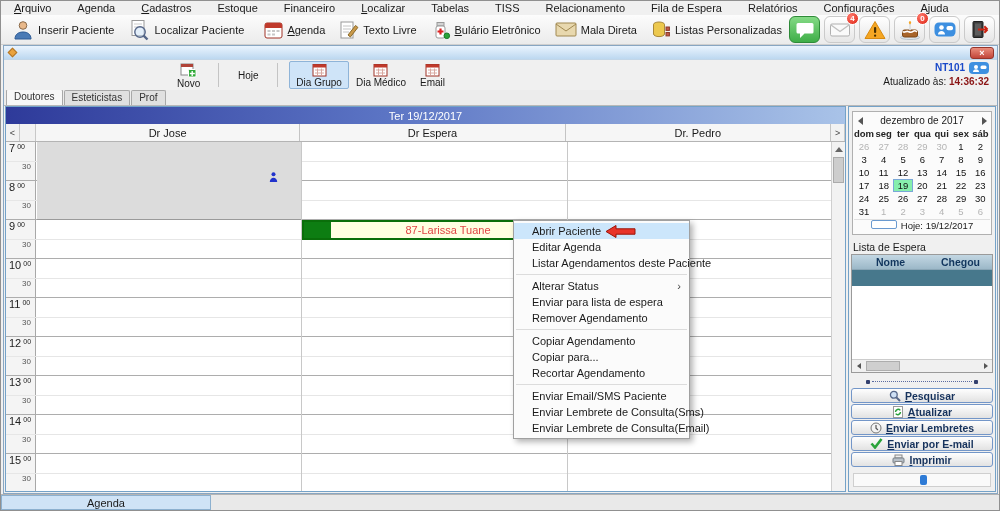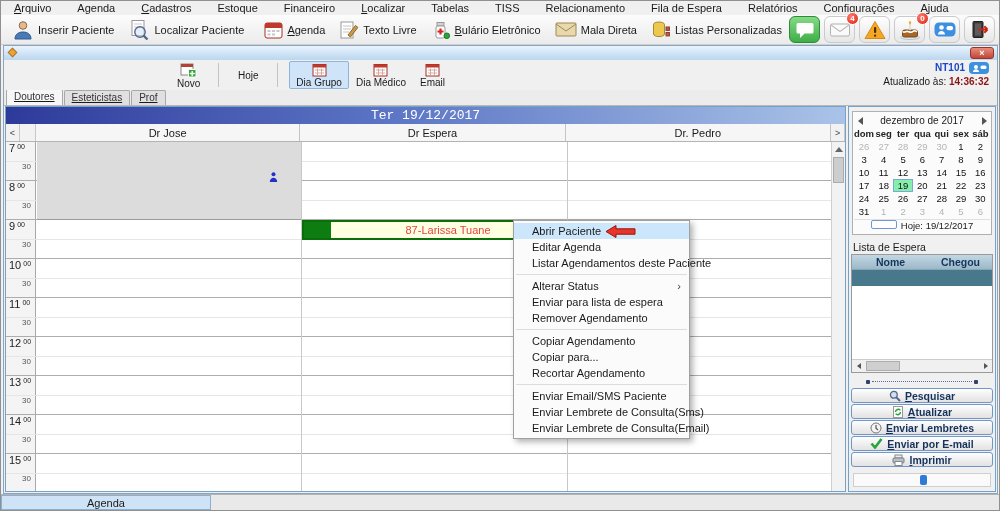--- a/index.html
+++ b/index.html
@@ -37,31 +37,31 @@
   .subtoolbar{position:relative;height:30px;display:flex;align-items:center;padding-left:166px;background:#f0f0f0;}
   .sub-btn{display:flex;flex-direction:column;align-items:center;justify-content:center;height:28px;
            min-width:36px;padding:1px 6px 0;font-size:10px;gap:0;border:1px solid transparent;border-radius:2px;}
   .sub-btn.selected{background:#cfe4f8;border-color:#8fb4d8;}
   .sub-sep{width:1px;height:24px;background:#c4c4c4;margin:0 11px;}
   .sub-right{position:absolute;right:8px;top:1px;text-align:right;font-size:10px;line-height:14px;}
   .nt-line{display:flex;align-items:center;justify-content:flex-end;gap:4px;}
   .nt-code{color:#1a49c8;font-weight:bold;}
   .upd-time{color:#8b1515;font-weight:bold;}
 
-  .tabs{height:16px;display:flex;align-items:flex-end;background:#ececec;border-bottom:1px solid #b8b8b8;padding-left:2px;text-decoration:underline;}
+  .tabs{height:16px;display:flex;align-items:flex-end;background:#ececec;border-bottom:1px solid #b8b8b8;padding-left:2px;}
   .tab{font-size:10px;padding:1px 7px 2px;margin-right:1px;border:1px solid #a8a8a8;border-bottom:none;
        border-radius:2px 2px 0 0;background:#e0e0e0;color:#333;}
   .tab.active{background:#f7f7f7;padding-bottom:3px;}
 
   .main{position:absolute;left:1px;top:60px;right:1px;bottom:1px;display:flex;}
 
   
   .schedule{width:841px;display:flex;flex-direction:column;border:1px solid #74a2c8;background:#fff;}
   .dateheader{height:17px;flex:0 0 17px;background:linear-gradient(90deg,#2e3a9a 0%,#5b74c4 45%,#a9c3e8 100%);
-              color:#fff;display:flex;align-items:center;justify-content:center;font-size:13px;font-family:Liberation Mono, monospace;}
+              color:#fff;display:flex;align-items:center;justify-content:center;font-size:11px;}
   .colheader{height:18px;flex:0 0 18px;display:flex;background:#f2f2f2;border-bottom:1px solid #b4b4b4;}
   .ch-nav{width:14px;display:flex;align-items:center;justify-content:center;font-size:9px;color:#444;background:#f2f2f2;border-right:1px solid #c8c8c8;}
   .ch-gutterpad{width:16px;border-right:1px solid #c8c8c8;background:#f2f2f2;}
   .ch-cell{display:flex;align-items:center;justify-content:center;border-right:1px solid #c4c4c4;background:#f6f6f6;}
   .grid{position:relative;flex:1;overflow:hidden;background:#fff;}
   .row{display:flex;height:19.5px;}
   .row.half{border-bottom:1px solid #adadad;}
   .row.hour{border-bottom:1px solid #e6e6e6;}
   .gutter-cell{width:30px;flex:0 0 30px;border-right:1px solid #a8a8a8;background:#f4f4f4;display:flex;}
   .gutter-cell.hour{padding-left:3px;align-items:flex-start;font-size:11px;color:#222;}

